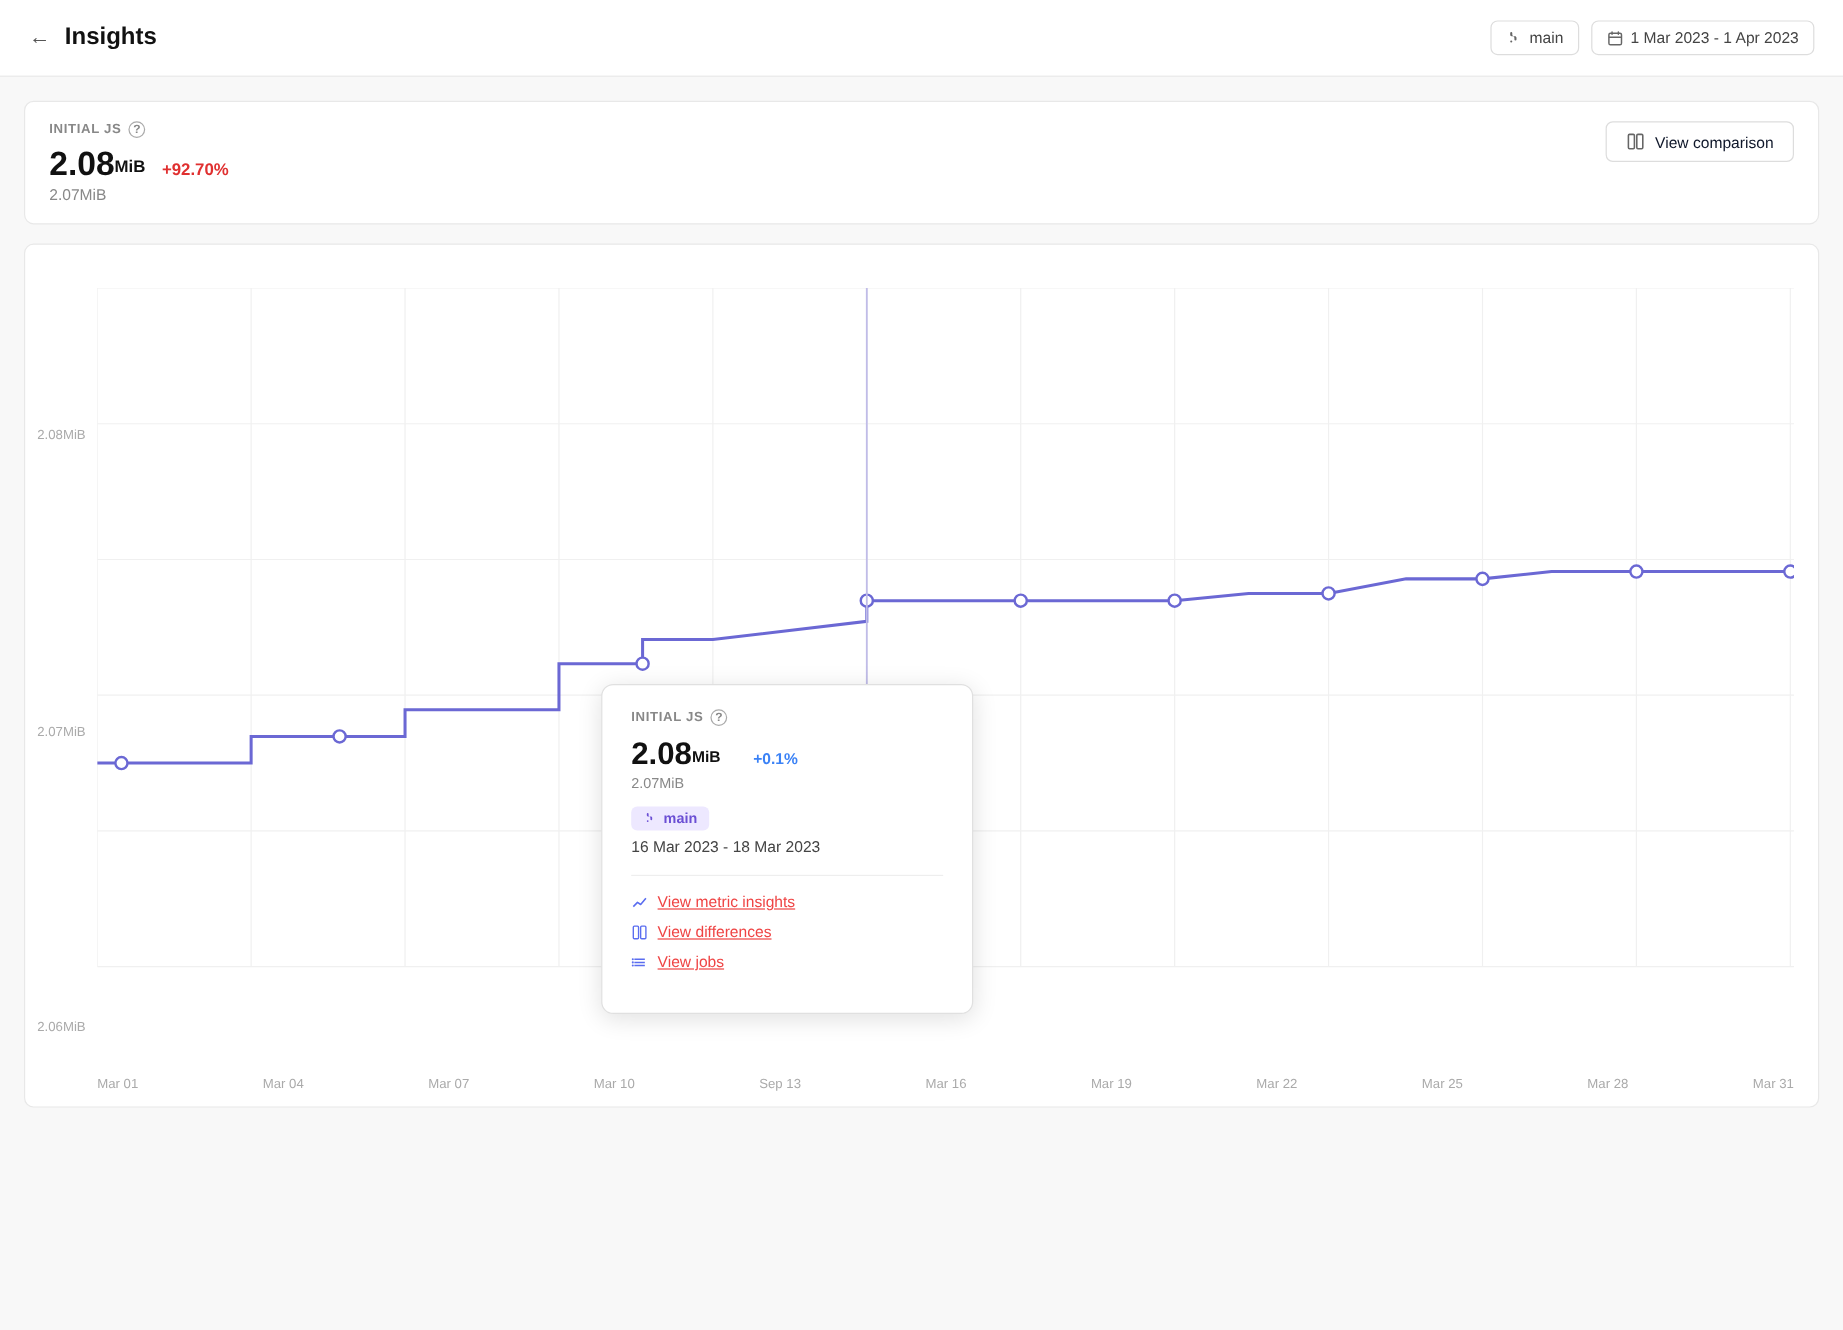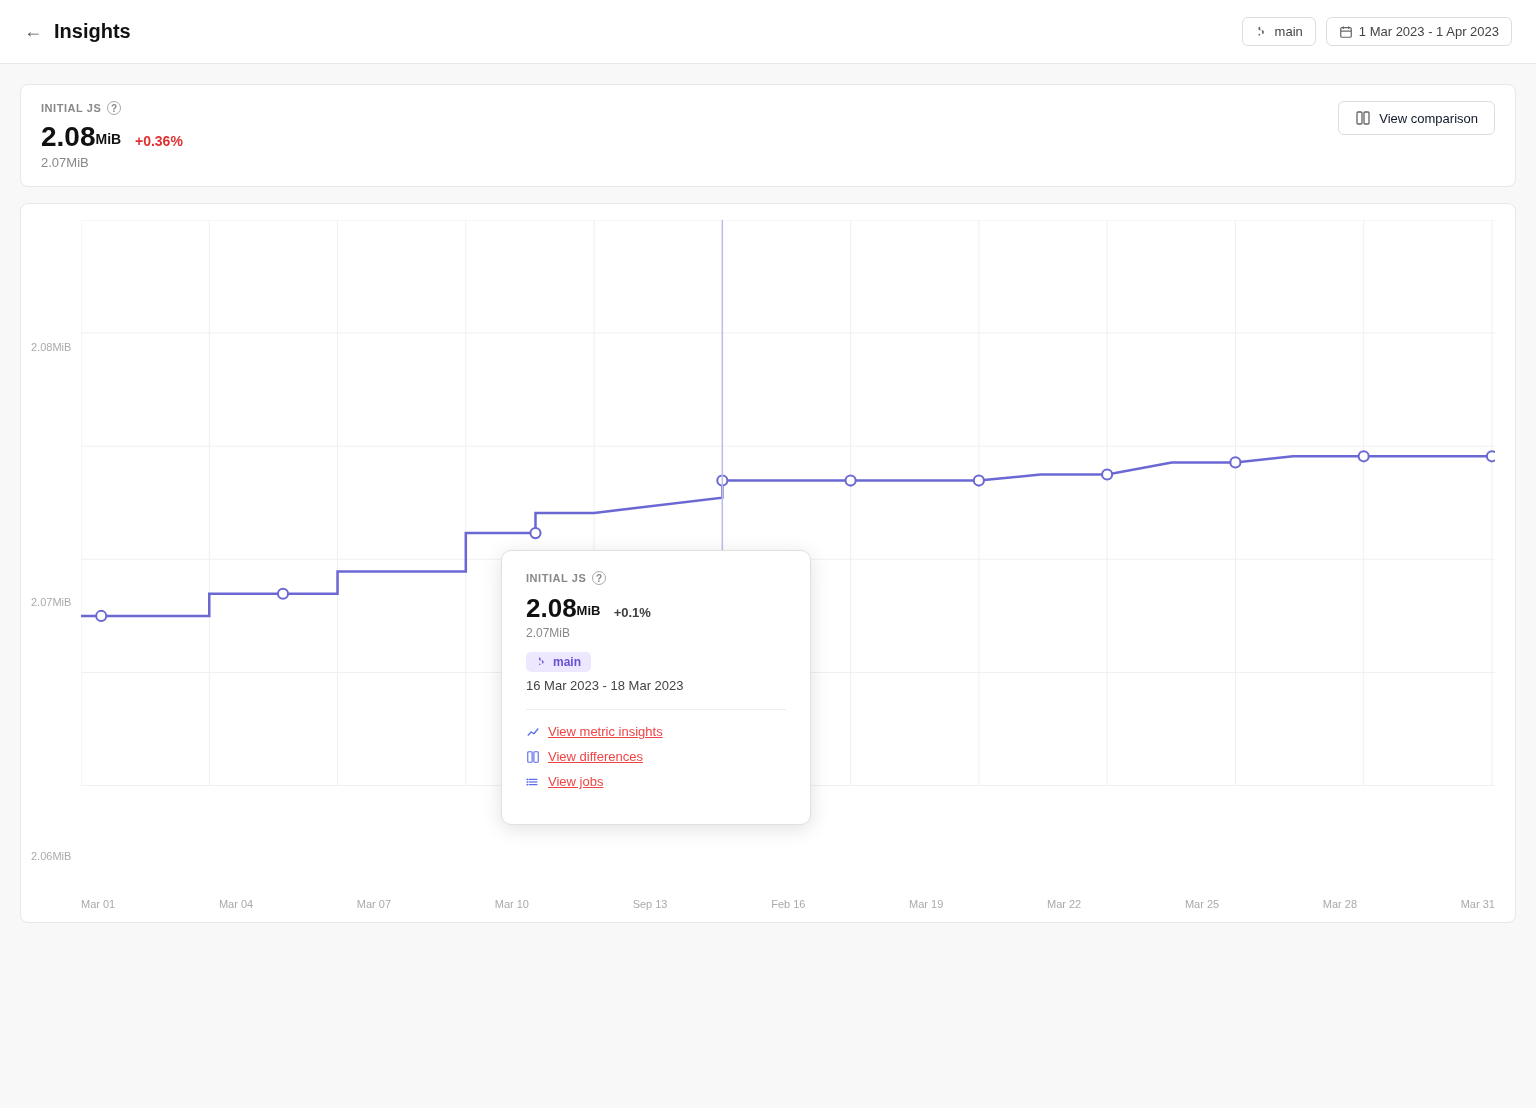--- a/index.html
+++ b/index.html
@@ -138,21 +138,21 @@
       cursor: pointer;
       white-space: nowrap;
     }
 
     
     .chart-container {
       background: #fff;
       border: 1px solid #e8e8e8;
       border-radius: 8px;
       margin: 0 20px;
-      padding: 16px 0 0 0;
+      padding: 36px 0 0 0;
       position: relative;
       height: 720px;
       overflow: hidden;
     }
 
     .chart-inner {
       position: relative;
       width: 100%;
       height: 100%;
     }
@@ -225,24 +225,24 @@
       font-size: 26px;
       font-weight: 700;
       color: #111;
     }
     .tooltip-value sup {
       font-size: 13px;
       font-weight: 600;
       vertical-align: middle;
     }
     .tooltip-change {
-      color: #404040;
-      font-size: 13px;
-      font-weight: 600;
-      margin-left: 6px;
+      color: #3b82f6;
+      font-size: 13px;
+      font-weight: 600;
+      margin-left: 20px;
     }
     .tooltip-prev {
       font-size: 12px;
       color: #888;
       margin-top: 2px;
       margin-bottom: 12px;
     }
     .tooltip-branch-tag {
       display: inline-flex;
       align-items: center;
@@ -308,21 +308,21 @@
 <div class="metric-card">
   <div>
     <div class="metric-label">
       <span>INITIAL JS</span>
       <span class="help-icon">?</span>
     </div>
     <div>
       <span class="metric-value">
         <span>2.08</span><sup>MiB</sup>
       </span>
-      <span class="metric-change-positive">+0.36%</span>
+      <span class="metric-change-positive">+92.70%</span>
     </div>
     <div class="metric-prev">2.07MiB</div>
   </div>
   <button class="view-comparison-btn">
     <svg width="16" height="16" viewBox="0 0 16 16" fill="none">
       <rect x="2" y="2" width="5" height="12" rx="1" stroke="#666" stroke-width="1.3" fill="none"></rect>
       <rect x="9" y="2" width="5" height="12" rx="1" stroke="#666" stroke-width="1.3" fill="none"></rect>
     </svg>
     <span>View comparison</span>
   </button>
@@ -400,21 +400,21 @@
 
       <line x1="635" y1="0" x2="635" y2="560" stroke="#c0bce8" stroke-width="1.5" stroke-dasharray="0"></line>
     </svg>
 
     <div class="x-axis-labels">
       <span class="x-label">Mar 01</span>
       <span class="x-label">Mar 04</span>
       <span class="x-label">Mar 07</span>
       <span class="x-label">Mar 10</span>
       <span class="x-label">Sep 13</span>
-      <span class="x-label">Feb 16</span>
+      <span class="x-label">Mar 16</span>
       <span class="x-label">Mar 19</span>
       <span class="x-label">Mar 22</span>
       <span class="x-label">Mar 25</span>
       <span class="x-label">Mar 28</span>
       <span class="x-label">Mar 31</span>
     </div>
 
     <div class="tooltip">
       <div class="tooltip-label">
         <span>INITIAL JS</span>

